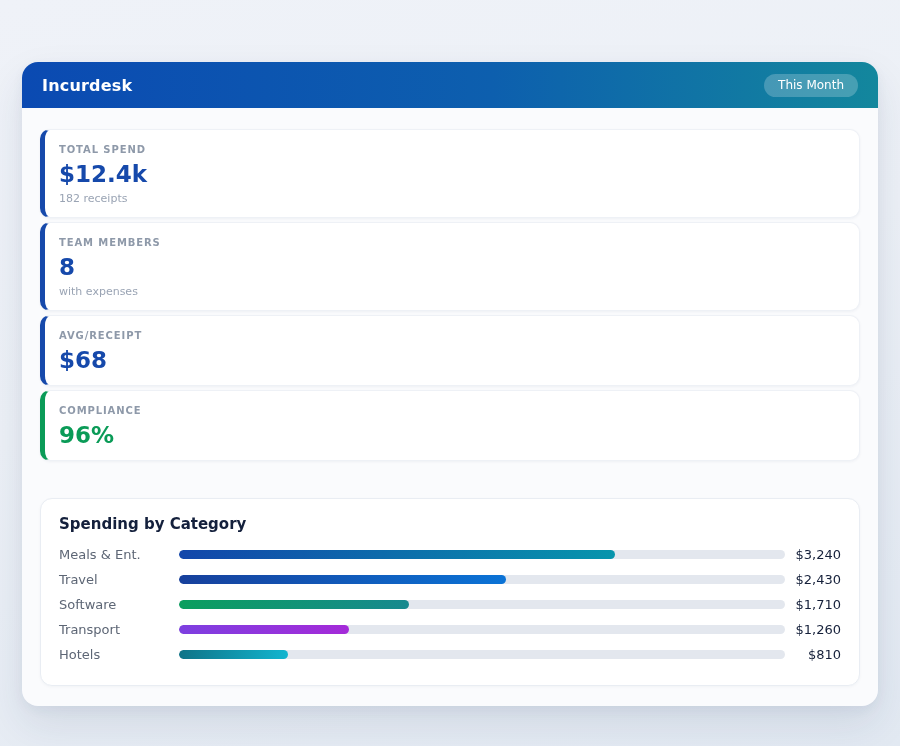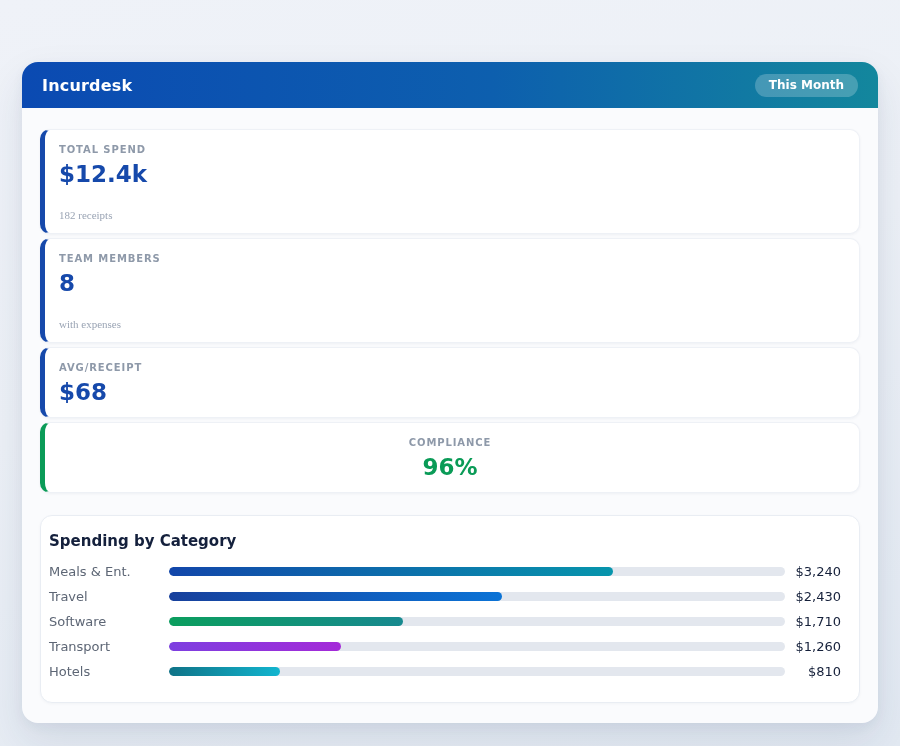--- a/index.html
+++ b/index.html
@@ -28,21 +28,21 @@
   .app-title {
     color: #ffffff;
     font-size: 16px;
     font-weight: bold;
     letter-spacing: 0.2px;
   }
   .period-badge {
     background: rgba(255, 255, 255, 0.22);
     color: #ffffff;
     font-size: 12px;
-    font-weight: bold;
+    font-weight: normal;
     border: none;
     border-radius: 999px;
     padding: 5px 14px;
     line-height: 13px;
     cursor: pointer;
     font-family: inherit;
   }
   .app-body { padding: 21px 18px 20px 18px; border-radius: 15px; }
 
   .stat-card {
@@ -65,31 +65,30 @@
     font-size: 23px;
     font-weight: bold;
     line-height: 28px;
     margin-top: 4px;
     color: #1649ab;
   }
   .stat-sub {
     font-size: 11px;
     color: #9aa4b4;
     line-height: 14px;
-    margin-top: 20px;
-    font-family: Liberation Serif, serif;
+    margin-top: 4px;
   }
 
   .chart-card {
-    margin-top: 22px;
+    margin-top: 37px;
     background: #ffffff;
     border-radius: 12px;
     border: 1px solid #e9edf3;
     box-shadow: 0 1px 3px rgba(20, 40, 80, 0.04);
-    padding: 16px 18px 18px 8px;
+    padding: 16px 18px 18px 18px;
   }
   .chart-title {
     font-size: 15px;
     font-weight: bold;
     color: #14203c;
     line-height: 18px;
   }
   .chart-rows { margin-top: 9px; }
   .chart-row {
     display: flex;
@@ -141,21 +140,21 @@
         </div>
         <div class="stat-card" style="border-left-color: rgb(22, 73, 171);">
           <div class="stat-label">TEAM MEMBERS</div>
           <div class="stat-value" style="color: rgb(22, 73, 171);">8</div>
           <div class="stat-sub">with expenses</div>
         </div>
         <div class="stat-card" style="border-left-color: rgb(22, 73, 171);">
           <div class="stat-label">AVG/RECEIPT</div>
           <div class="stat-value" style="color: rgb(22, 73, 171);">$68</div>
         </div>
-        <div class="stat-card" style="border-left-color: rgb(10, 155, 87); text-align: center;">
+        <div class="stat-card" style="border-left-color: rgb(10, 155, 87);">
           <div class="stat-label">COMPLIANCE</div>
           <div class="stat-value" style="color: rgb(10, 155, 87);">96%</div>
         </div>
       </div>
 
     <div class="chart-card">
       <div class="chart-title">Spending by Category</div>
       <div class="chart-rows" id="chart-rows">
           <div class="chart-row">
             <div class="chart-row-label">Meals &amp; Ent.</div>

